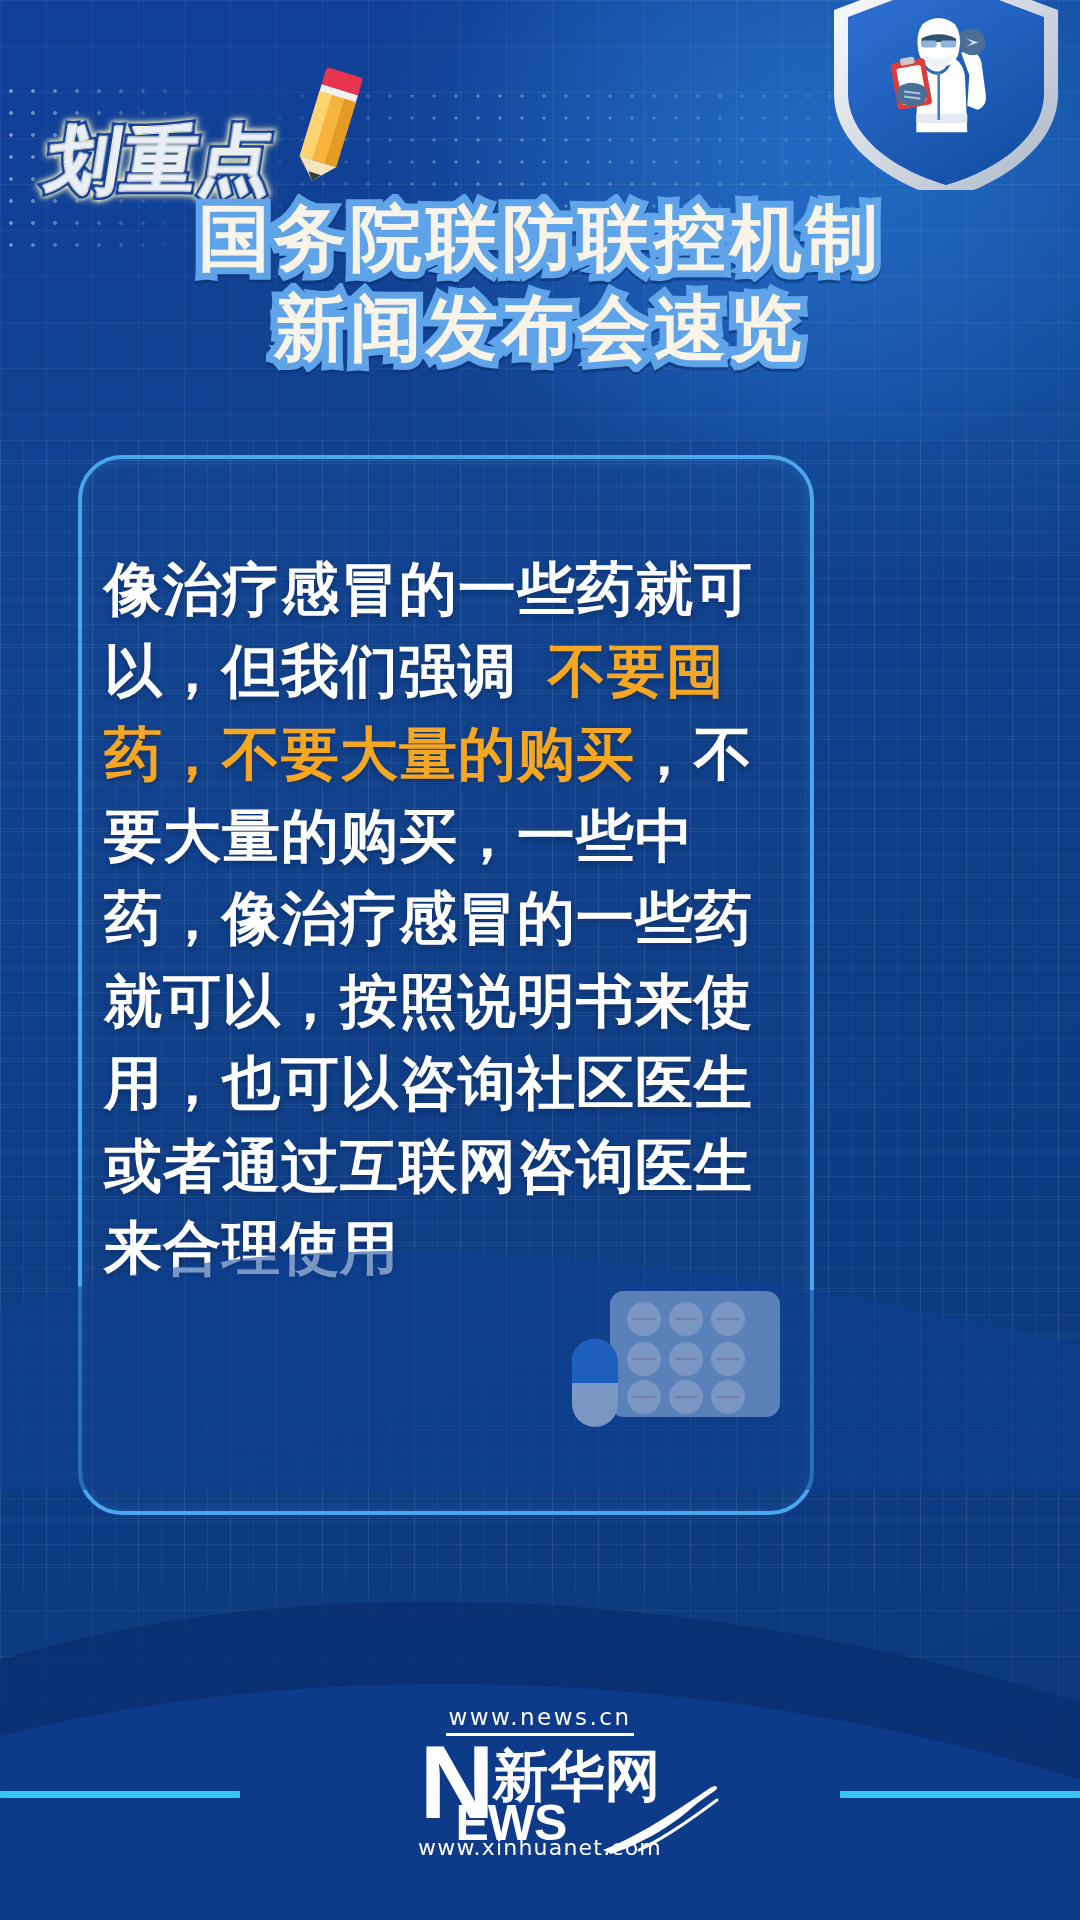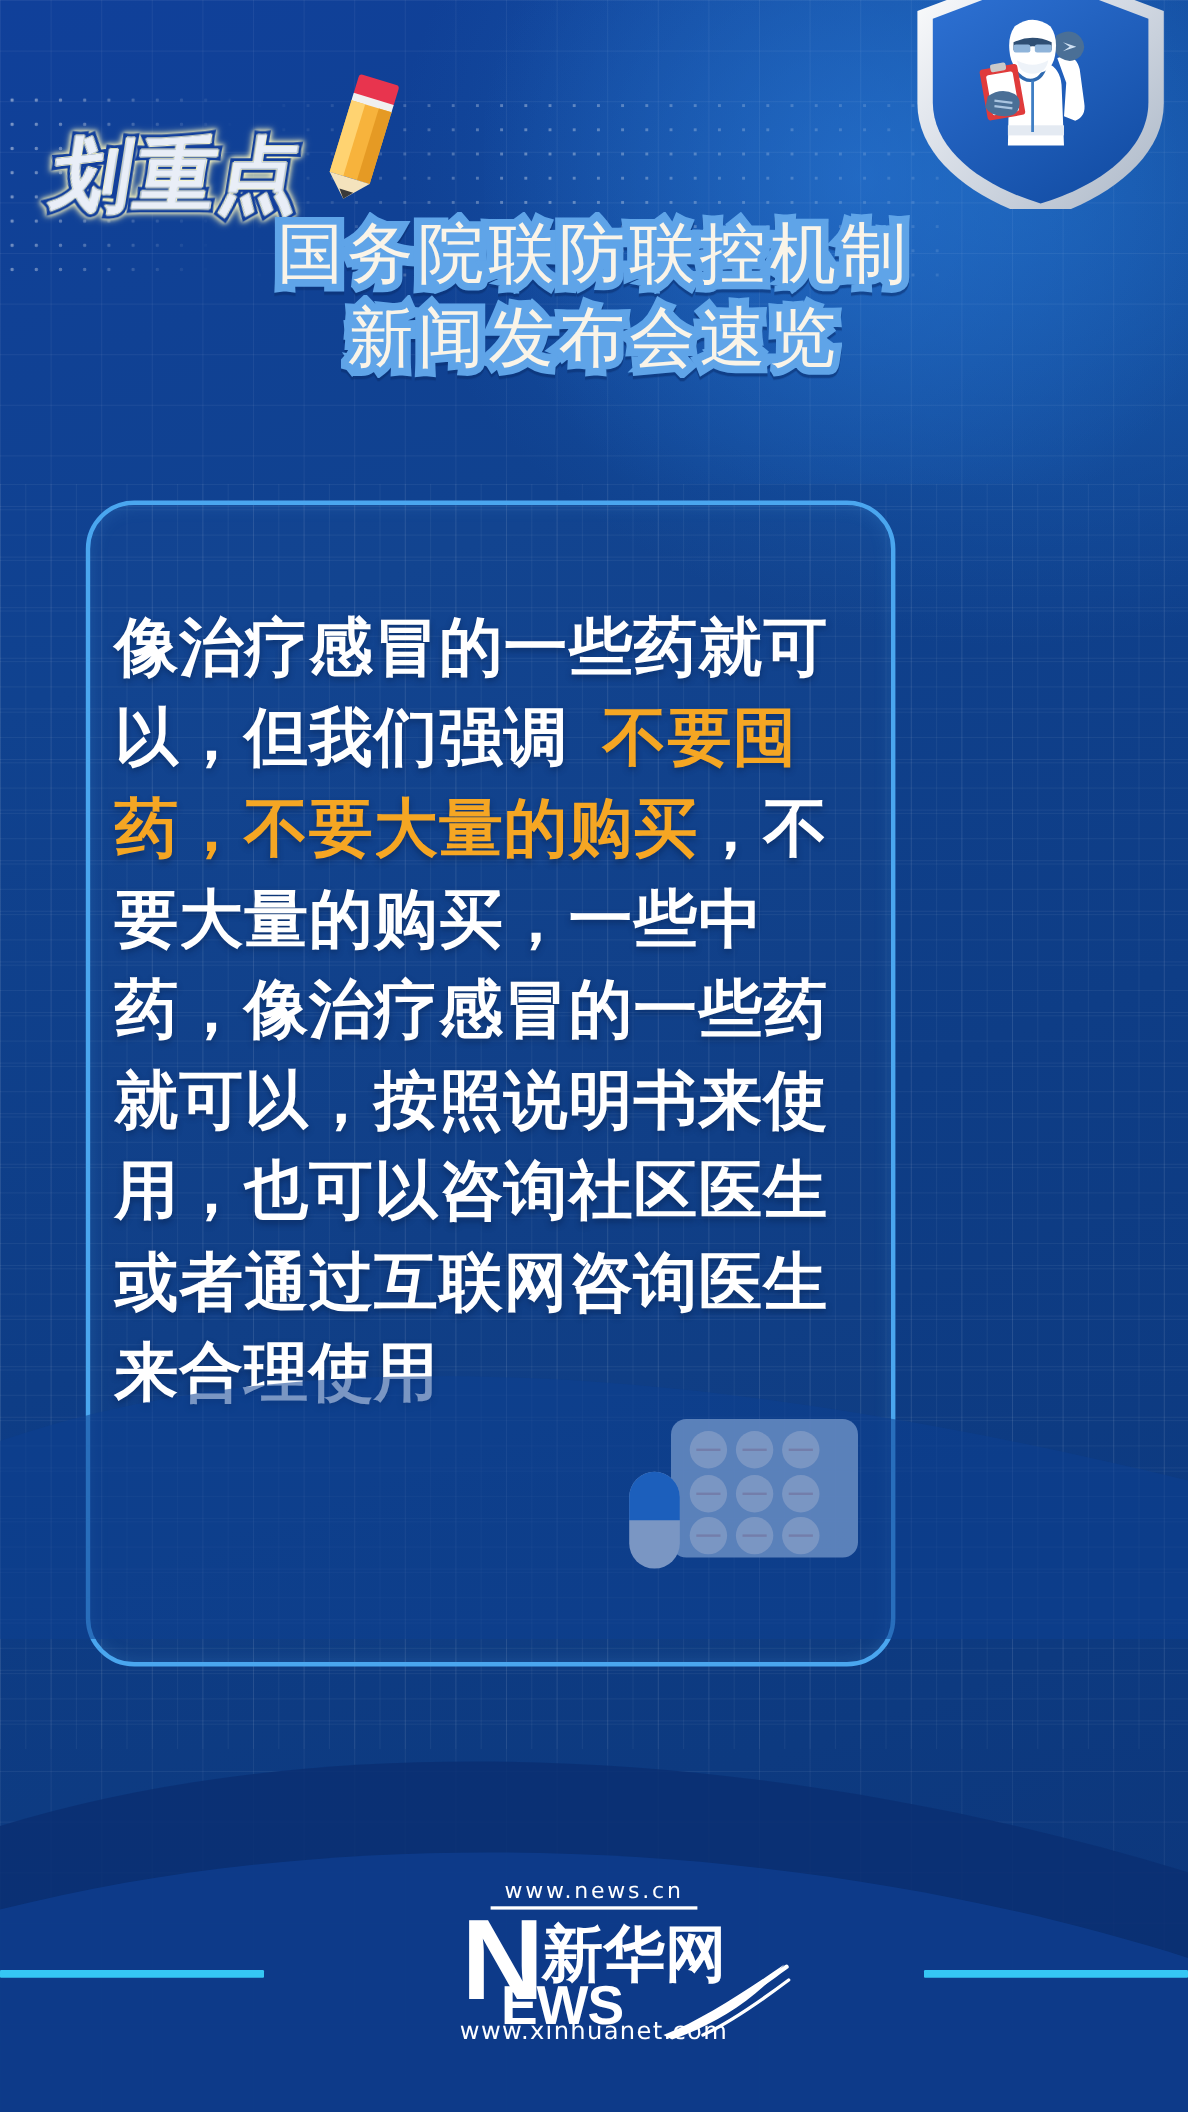--- a/index.html
+++ b/index.html
@@ -85,21 +85,21 @@
 
   
   .shield-badge{ position:absolute; right:16px; top:-10px; }
 
   
   .title-block{
     position:absolute; left:0; right:0; top:196px;
     text-align:center;
   }
   .title-line{
-    font-size:60px; font-weight:normal; letter-spacing:4px;
+    font-size:72px; font-weight:bold; letter-spacing:4px;
     color:#faf4e8;
     line-height:1.17;
     -webkit-text-stroke:14px #5fa4e8;
     paint-order:stroke fill;
     filter:drop-shadow(0 3px 0 rgba(10,45,110,.55));
   }
   .title-line + .title-line{ margin-top:6px; }
 
   
   .card{
@@ -126,21 +126,21 @@
 
   
   .pills{ position:absolute; left:560px; bottom:475px; pointer-events:none; }
 
   
   .footer{
     position:absolute; left:0; right:0; bottom:60px;
     display:flex; flex-direction:column; align-items:center;
   }
   .footer-url-top{
-    font-size:20px; color:#ffffff; letter-spacing:2.5px;
+    font-size:23px; color:#ffffff; letter-spacing:2.5px;
     font-family:"DejaVu Sans",sans-serif;
     margin-bottom:3px;
   }
   .logo-rule{
     width:188px; height:3px; background:#fff; margin-bottom:4px;
   }
   .logo-row{
     display:flex; align-items:flex-start; position:relative;
   }
   .logo-N{

